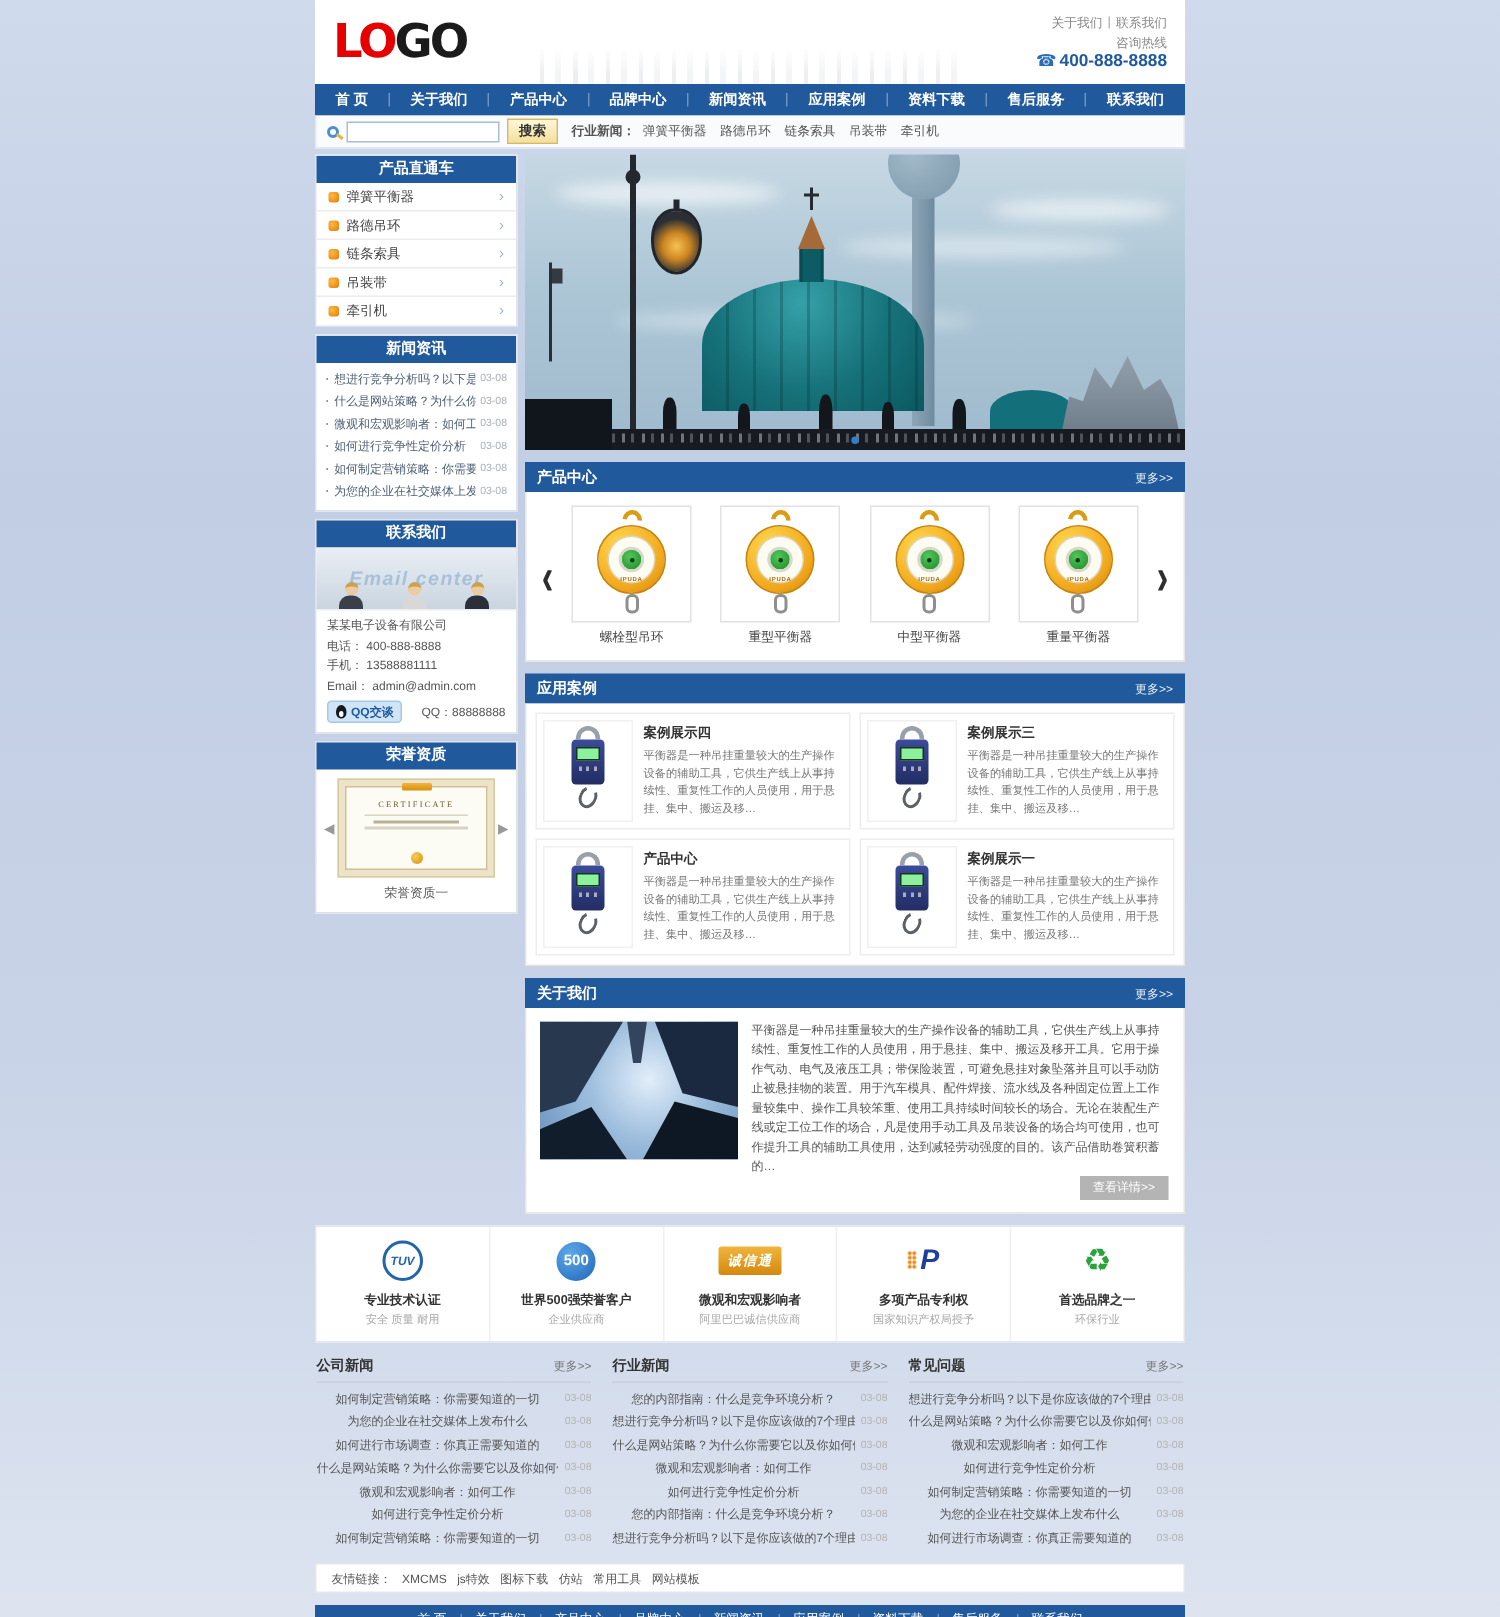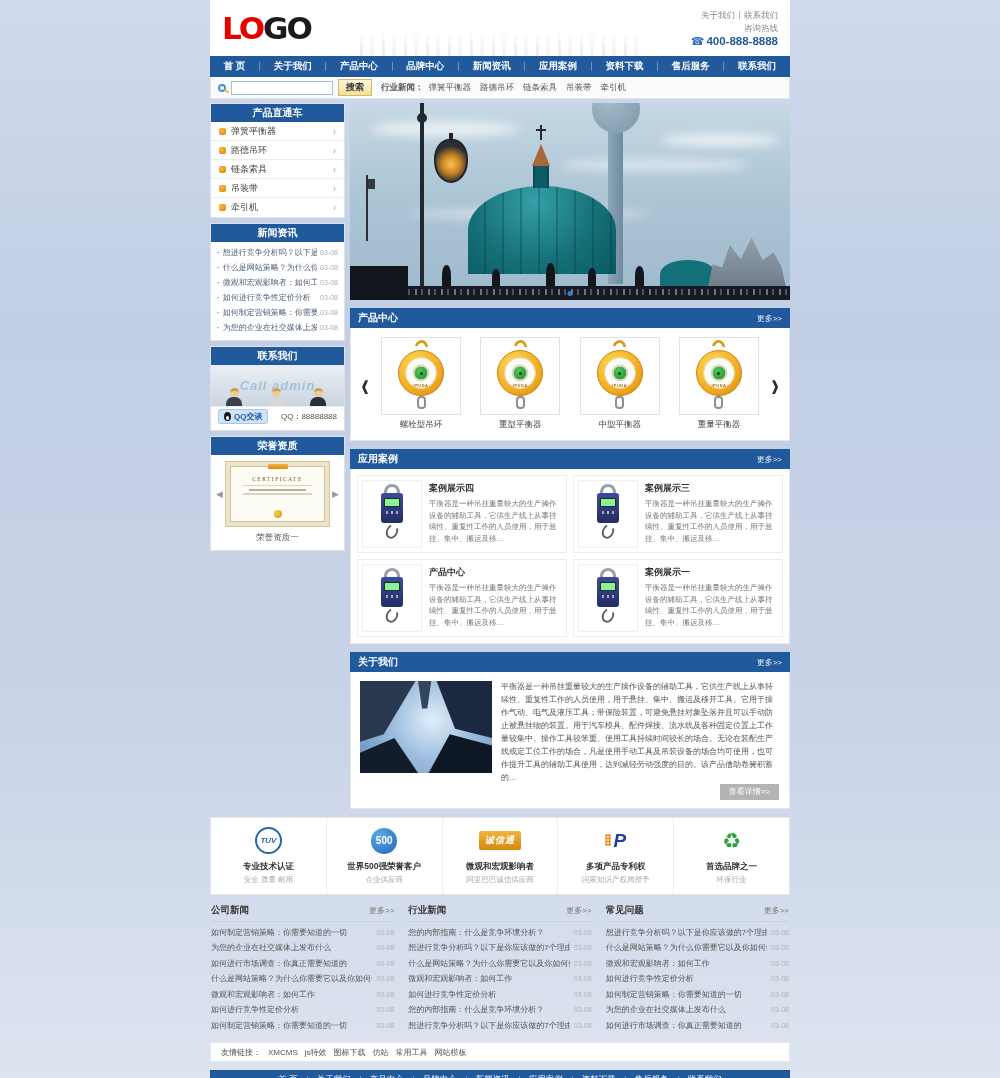--- a/index.html
+++ b/index.html
@@ -184,21 +184,21 @@
   background:radial-gradient(circle,#f08c1e 1px,transparent 1.6px); background-size:3px 3px; }
 .ic-rec { color:#2ba23c; font-size:21px; line-height:1; }
 
 
 .footer-news { display:flex; gap:14px; padding:9px 1px 5px; }
 .fn-col { flex:1; min-width:0; }
 .fn-head { display:flex; align-items:center; border-bottom:1px solid #c9d0da; padding-bottom:4px; margin-bottom:3px; }
 .fn-title { font-size:9.5px; font-weight:bold; color:#333; }
 .fn-more { margin-left:auto; font-size:8px; color:#777; }
 .fn-item { display:flex; align-items:center; height:15.5px; font-size:8px; color:#555; cursor:pointer; }
-.fn-text { flex:1; white-space:nowrap; overflow:hidden; }
+.fn-text { flex:1; white-space:nowrap; overflow:hidden;text-align:center; }
 .fn-date { color:#b3b3b3; font-size:7px; margin-left:4px; flex-shrink:0; }
 
 
 .friend-links { background:#fff; border:1px solid #e3e6ea; height:20px; display:flex; align-items:center; gap:7px; padding:0 10px; font-size:8px; color:#555; margin:4px 0 8px; }
 .friend-links a { color:#555; }
 .bottom-nav { height:20px; background:#20599c; display:flex; align-items:center; justify-content:center; }
 .bottom-nav a { color:#fff; font-size:8.5px; padding:0 9px; white-space:nowrap; }
 .bn-sep { width:1px; height:8px; background:rgba(255,255,255,.35); }
 </style>
 </head>
@@ -311,33 +311,39 @@
           <div class="s-news-item">
               <span class="s-news-text">为您的企业在社交媒体上发布…</span>
               <span class="s-news-date">03-08</span>
             </div>
         </div>
       </div>
 
       <div class="side-box">
         <div class="side-head">联系我们</div>
         <div class="contact-photo">
-          <div class="cc-watermark">Call admin</div>
+          <div class="cc-watermark">Email center</div>
           <div class="person" style="left:14px">
               <div class="head"></div>
               <div class="body" style="background:#3a3f4a"></div>
             </div>
           <div class="person" style="left:56px">
               <div class="head"></div>
               <div class="body" style="background:#d8d8d8"></div>
             </div>
           <div class="person" style="left:98px">
               <div class="head"></div>
               <div class="body" style="background:#2a2f3a"></div>
             </div>
+        </div>
+        <div class="contact-info">
+          <div>某某电子设备有限公司</div>
+          <div>电话：  400-888-8888</div>
+          <div>手机：  13588881111</div>
+          <div>Email：  admin@admin.com</div>
         </div>
         <div class="qq-row">
           <span class="qq-btn">
               <span class="qq-icon"></span>
               <span>QQ交谈</span>
             </span>
           <span class="qq-num">QQ：88888888</span>
         </div>
       </div>
 

